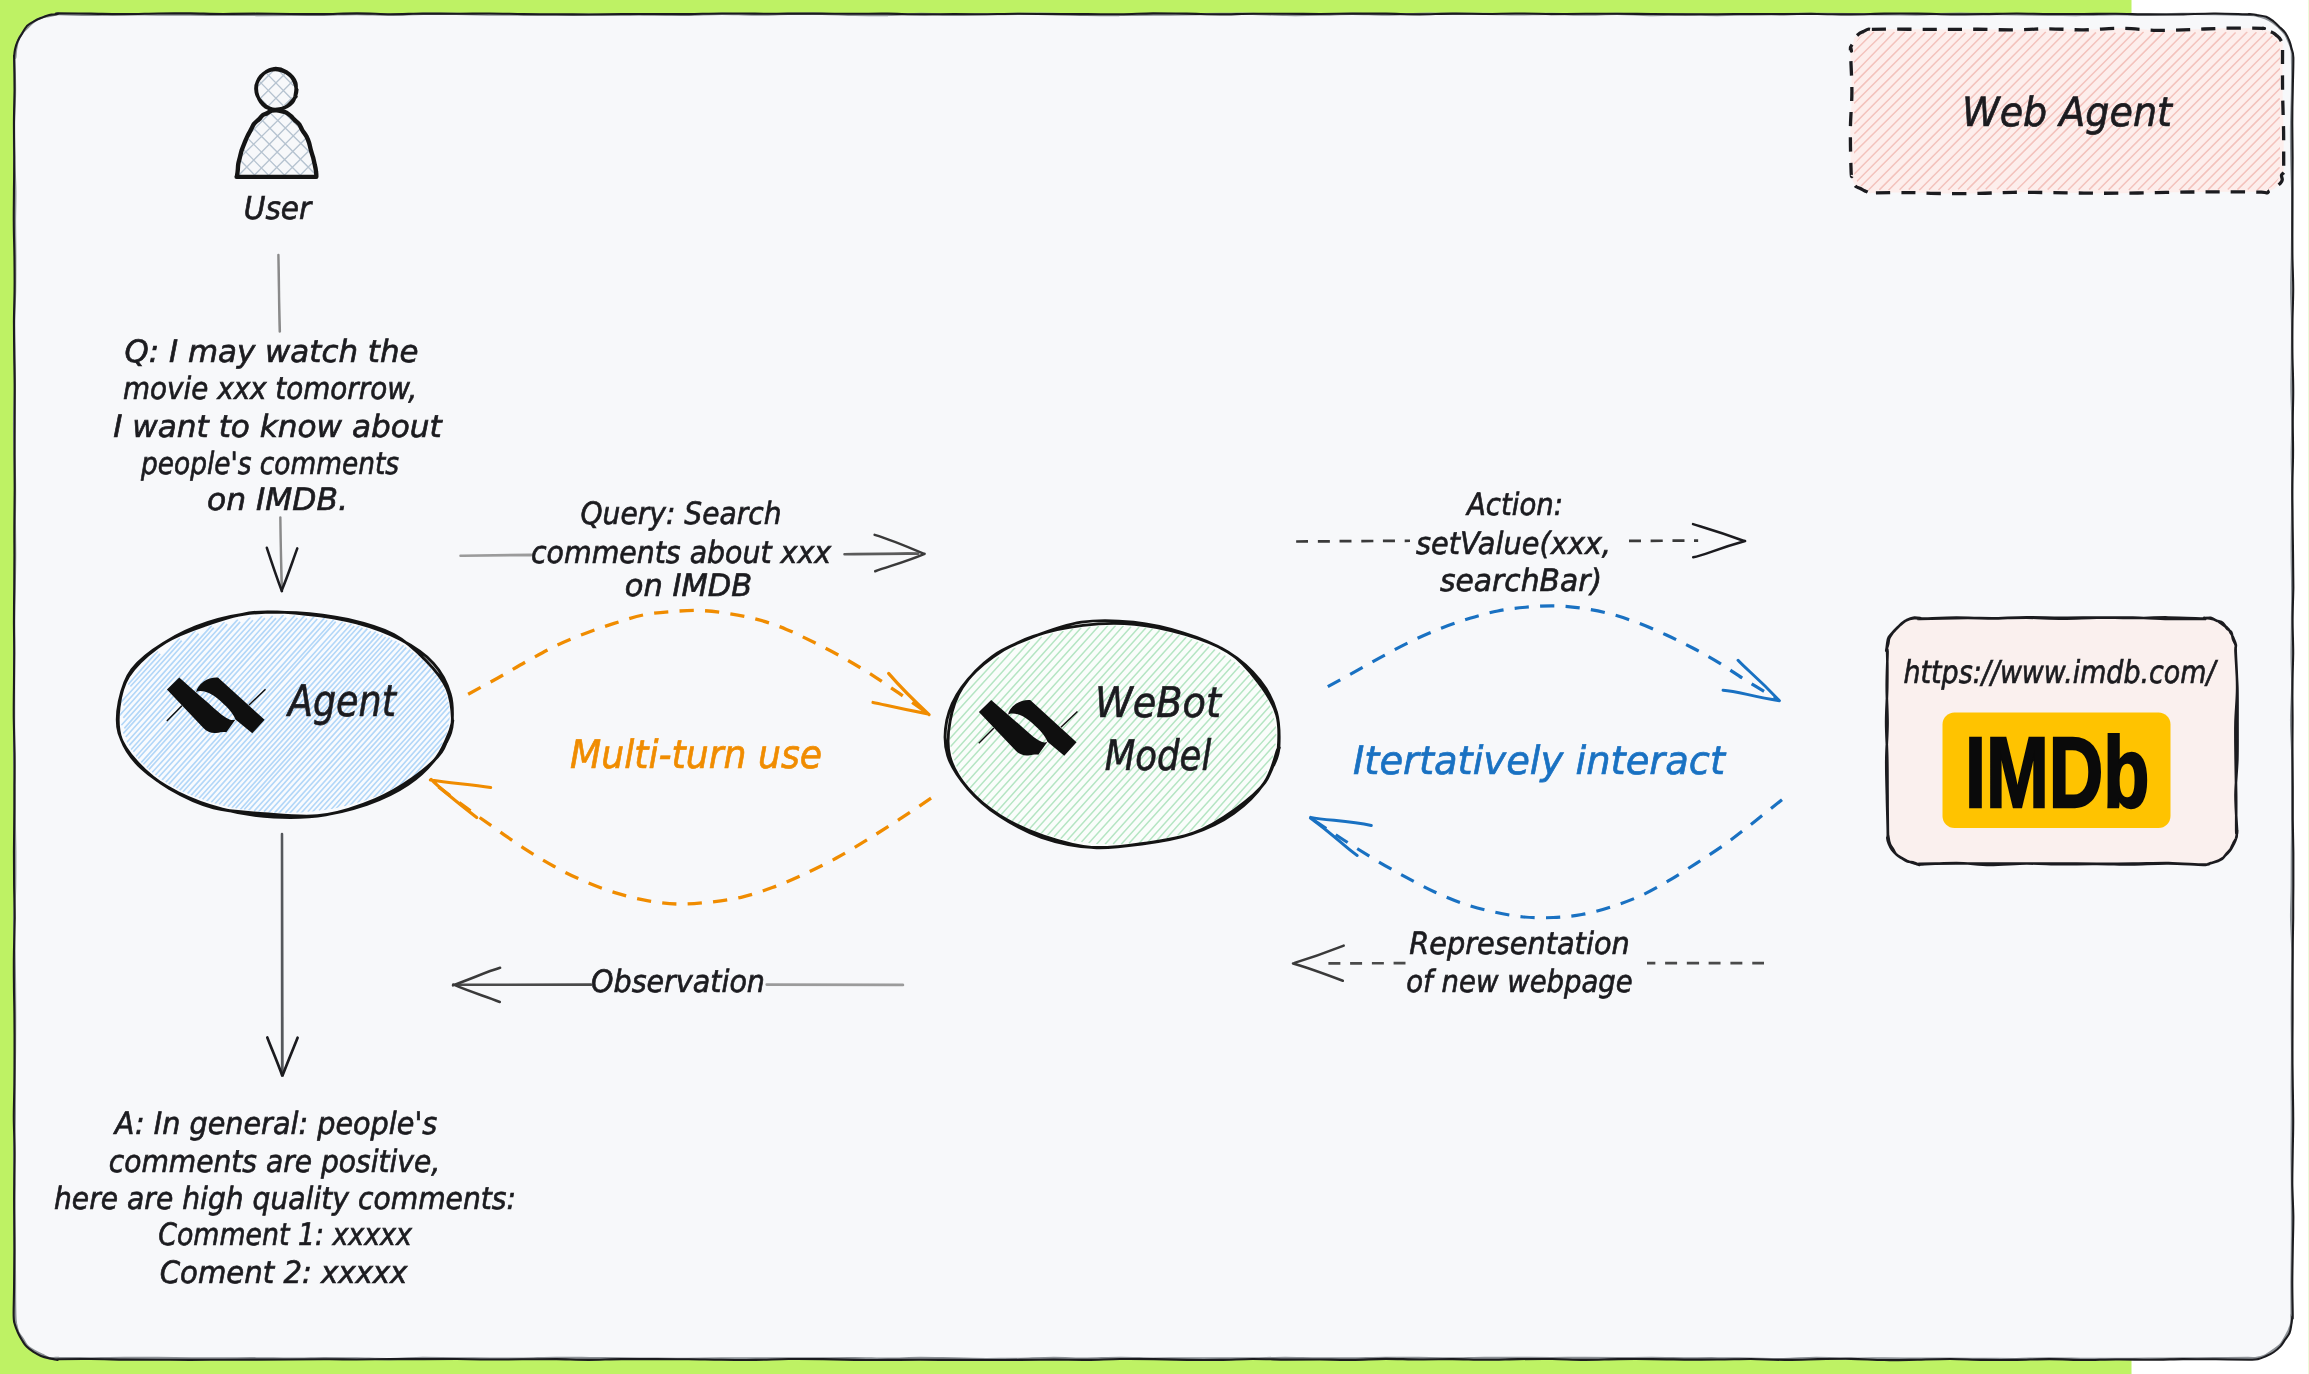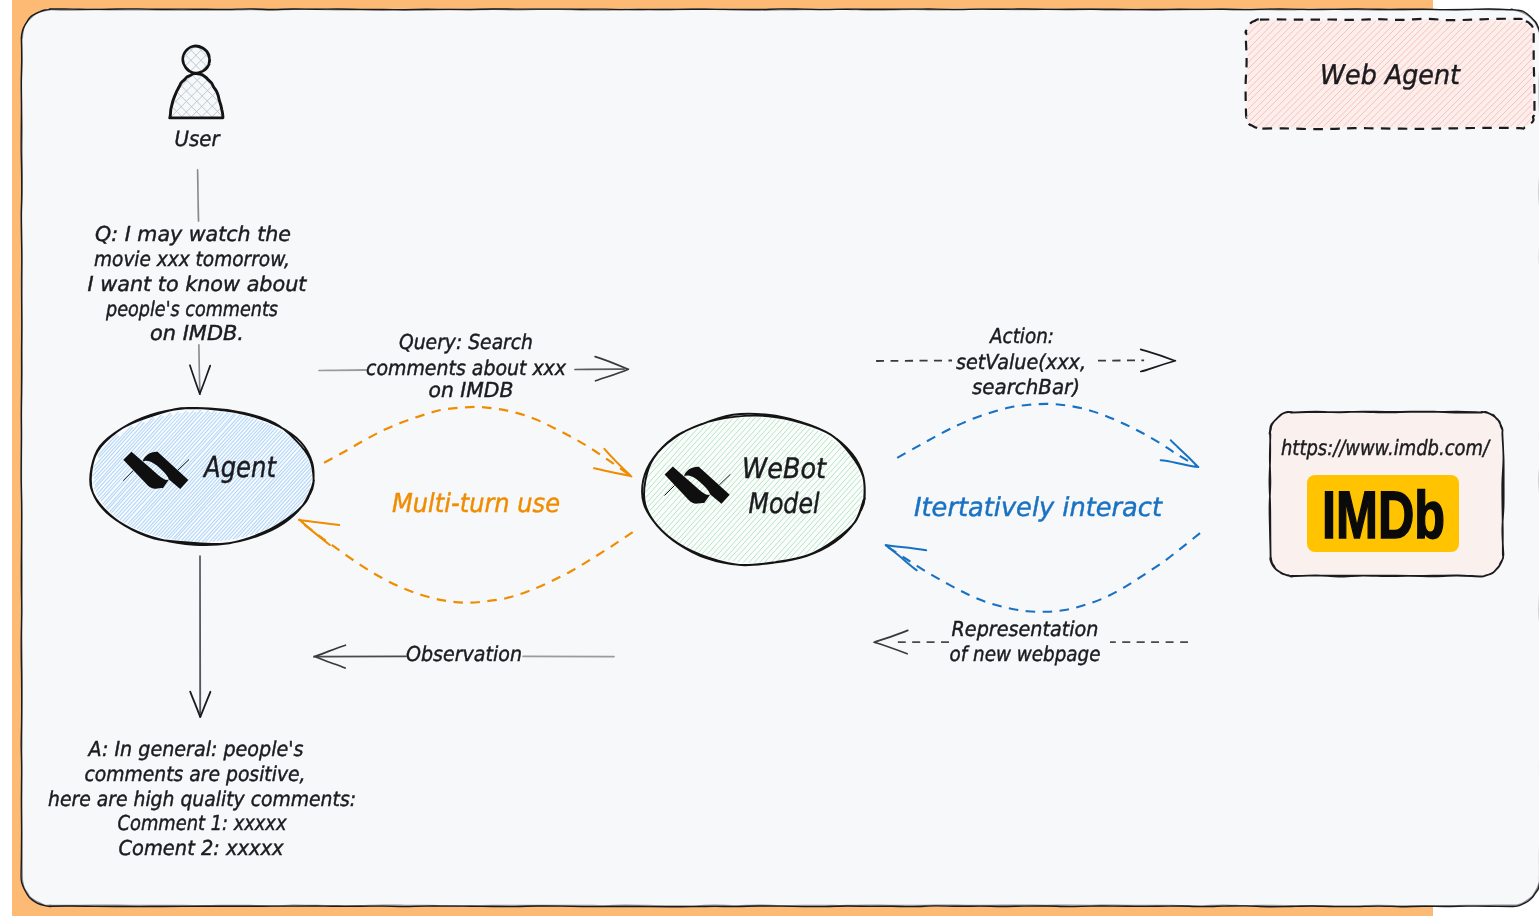--- a/index.html
+++ b/index.html
@@ -1,19 +1,19 @@
 <!DOCTYPE html>
 <html><head>
 <meta charset="utf-8">
 <title>Web Agent Diagram</title>
 <style>
   html,body{margin:0;padding:0;background:#ffffff;}
   body{width:1539px;height:916px;overflow:hidden;
        font-family:"DejaVu Sans",sans-serif;}
-  #stage{position:relative;width:1421px;height:916px;background:#fdba74;margin-left:12px;}
+  #stage{position:relative;width:1421px;height:916px;background:#bef264;}
   svg#art{position:absolute;left:0;top:0;width:1539px;height:916px;display:block;}
   text.hw{font-family:"DejaVu Sans",sans-serif;font-weight:400;
           font-style:oblique 10deg;
           stroke-width:0.45px;paint-order:stroke fill;}
   svg, text{-webkit-font-smoothing:antialiased;text-rendering:geometricPrecision;
             shape-rendering:geometricPrecision;}
   text.imdb{font-family:"Liberation Sans",sans-serif;font-weight:bold;}
 </style>
 </head>
 <body>

